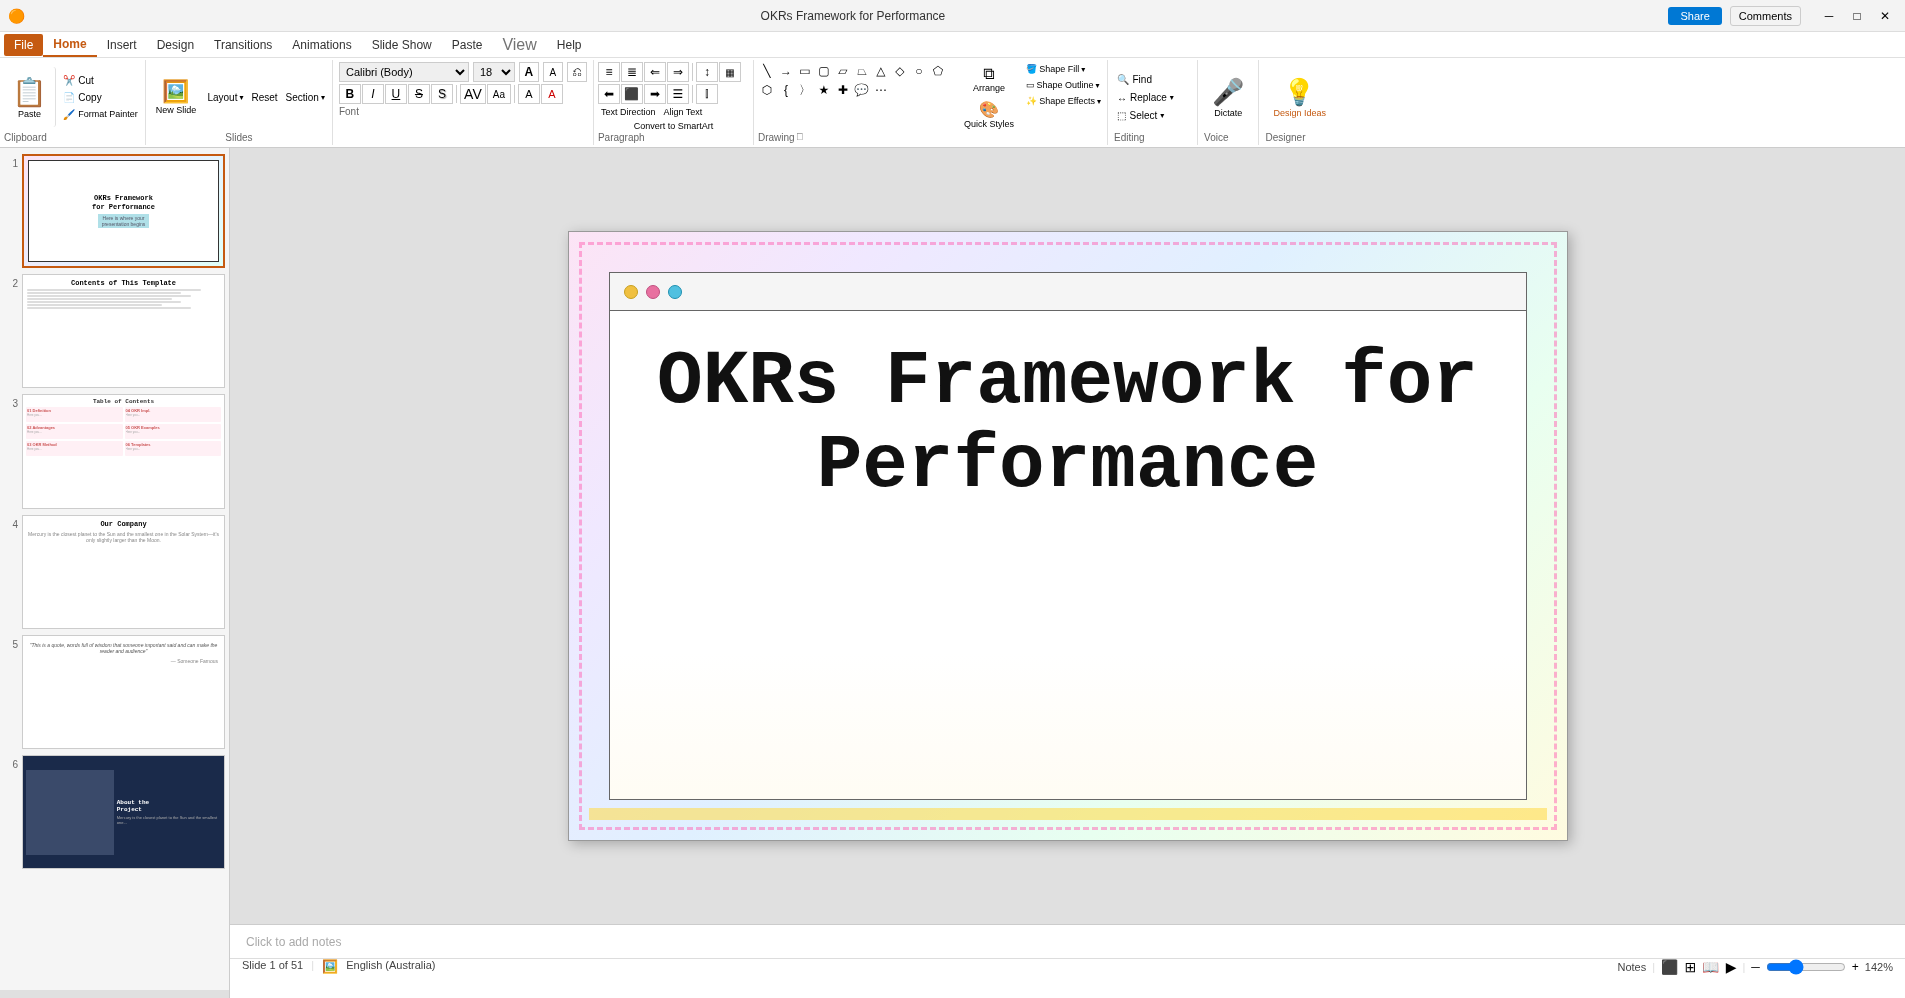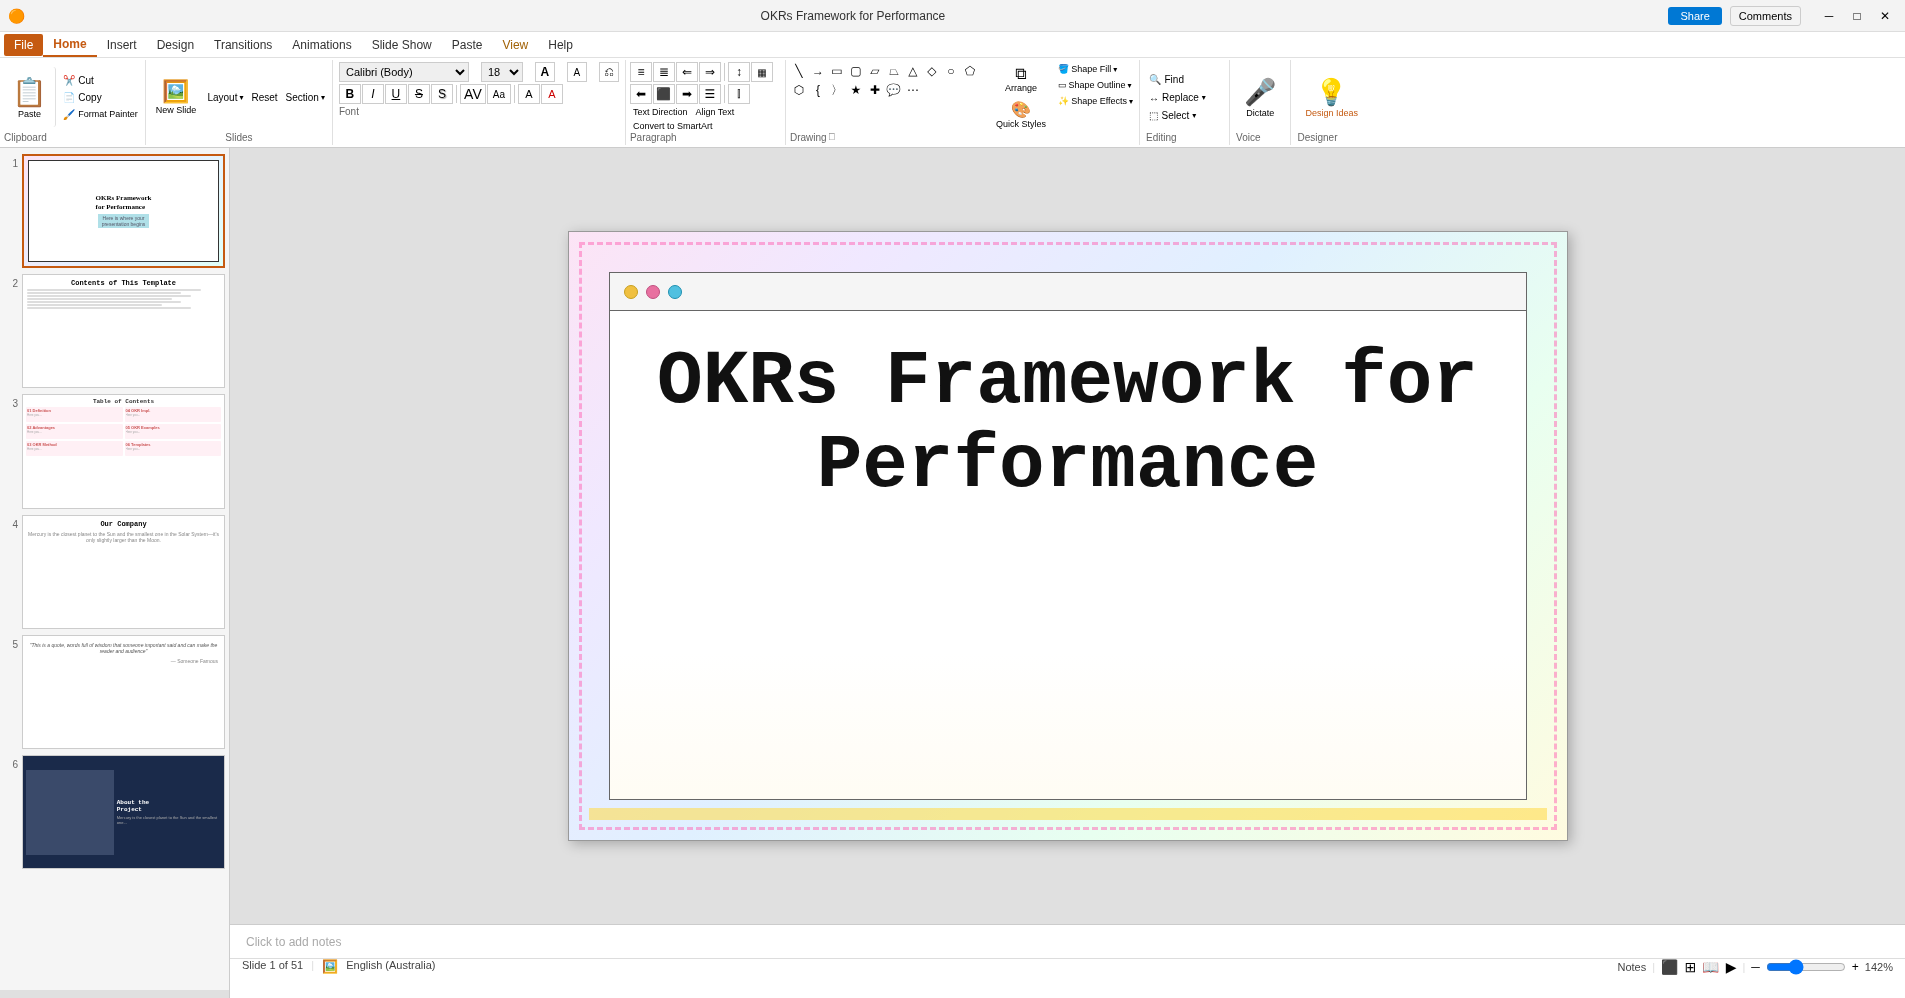--- a/index.html
+++ b/index.html
@@ -24,21 +24,21 @@
 
 <div style="background:#fff; display:flex; align-items:center; height:26px; border-bottom:1px solid #e0e0e0; padding:0 4px;">
   <div style="font-size:12px; padding:4px 10px; cursor:pointer; color:#fff; background:#c55a11; border-radius:2px;">File</div>
   <div style="font-size:12px; padding:4px 10px; cursor:pointer; color:#c55a11; font-weight:600; border-bottom:2px solid #c55a11;">Home</div>
   <div style="font-size:12px; padding:4px 10px; cursor:pointer; color:#333;">Insert</div>
   <div style="font-size:12px; padding:4px 10px; cursor:pointer; color:#333;">Design</div>
   <div style="font-size:12px; padding:4px 10px; cursor:pointer; color:#333;">Transitions</div>
   <div style="font-size:12px; padding:4px 10px; cursor:pointer; color:#333;">Animations</div>
   <div style="font-size:12px; padding:4px 10px; cursor:pointer; color:#333;">Slide Show</div>
   <div style="font-size:12px; padding:4px 10px; cursor:pointer; color:#333;">Paste</div>
-  <div style="font-size:12px; padding:4px 10px; cursor:pointer; color:#a16207;">View</div>
+  <div style="font-size:16px; padding:4px 10px; cursor:pointer; color:#737373;">View</div>
   <div style="font-size:12px; padding:4px 10px; cursor:pointer; color:#333;">Help</div>
 </div>
 
 <div style="background:#fff; border-bottom:1px solid #ccc; display:flex; align-items:stretch; min-height:88px; padding:2px 0;">
 
   <div style="display:flex; align-items:stretch; border-right:1px solid #e0e0e0; padding:2px 4px; flex-direction:column;">
     <div style="display:flex; gap:2px; flex:1; align-items:center;">
       <div style="display:flex; flex-direction:column; align-items:center; justify-content:center; cursor:pointer; padding:4px 8px; border-radius:3px; min-height:60px; border-right:1px solid #e0e0e0; margin-right:2px;">
         <span style="font-size:28px;">📋</span>
         <span style="font-size:9px;">Paste</span>
@@ -78,21 +78,21 @@
         <div style="display:flex; align-items:center; gap:2px; cursor:pointer; padding:2px 3px; font-size:10px; border-radius:2px;">
           <span>Section</span>
           <span style="font-size:8px;">▾</span>
         </div>
       </div>
     </div>
     <div style="font-size:10px; color:#666; text-align:center;">Slides</div>
   </div>
 
   <div style="display:flex; flex-direction:column; border-right:1px solid #e0e0e0; padding:2px 6px; min-width:200px;">
-    <div style="display:flex; align-items:center; gap:12px; margin-bottom:2px;">
+    <div style="display:flex; align-items:center; gap:4px; margin-bottom:2px;">
       <select style="font-size:11px; border:1px solid #ccc; padding:1px 2px; width:130px; height:20px;">
         <option>Calibri (Body)</option>
       </select>
       <select style="font-size:11px; border:1px solid #ccc; padding:1px 2px; width:42px; height:20px;">
         <option>18</option>
       </select>
       <button style="width:20px; height:20px; border:1px solid #ccc; background:none; cursor:pointer; font-size:12px; font-weight:bold;">A</button>
       <button style="width:20px; height:20px; border:1px solid #ccc; background:none; cursor:pointer; font-size:10px;">A</button>
       <button style="width:20px; height:20px; border:1px solid #ccc; background:none; cursor:pointer; font-size:12px;">⎌</button>
     </div>
@@ -127,21 +127,21 @@
       <button style="width:22px; height:20px; border:1px solid #ccc; background:none; cursor:pointer; font-size:12px;">⬛</button>
       <button style="width:22px; height:20px; border:1px solid #ccc; background:none; cursor:pointer; font-size:12px;">➡</button>
       <button style="width:22px; height:20px; border:1px solid #ccc; background:none; cursor:pointer; font-size:12px;">☰</button>
       <span style="width:1px; background:#ccc; height:18px; margin:0 2px;"></span>
       <button style="width:22px; height:20px; border:1px solid #ccc; background:none; cursor:pointer; font-size:10px;">⫿</button>
     </div>
     <div style="display:flex; align-items:center; gap:2px; margin-bottom:2px;">
       <div style="font-size:9px; cursor:pointer; white-space:nowrap; padding:1px 3px; border-radius:2px;">Text Direction</div>
       <div style="font-size:9px; cursor:pointer; white-space:nowrap; padding:1px 3px; border-radius:2px;">Align Text</div>
     </div>
-    <div style="display:flex; align-items:center;">
+    <div style="display:flex; align-items:center;justify-content:center;">
       <div style="font-size:9px; cursor:pointer; white-space:nowrap; padding:1px 3px; border-radius:2px;">Convert to SmartArt</div>
     </div>
     <div style="font-size:10px; color:#666; margin-top:auto;">Paragraph</div>
   </div>
 
   <div style="display:flex; flex-direction:column; border-right:1px solid #e0e0e0; padding:2px 4px; min-width:280px;">
     <div style="display:flex; gap:2px; flex:1;">
 
       <div style="display:flex; flex-wrap:wrap; width:200px; gap:1px; align-content:flex-start;">
         <span style="width:18px; height:18px; display:flex; align-items:center; justify-content:center; font-size:12px; cursor:pointer;">╲</span>
@@ -242,21 +242,21 @@
 <div style="display:flex; flex:1; overflow:hidden;">
 
   <div style="width:230px; background:#f5f5f5; border-right:1px solid #ccc; display:flex; flex-direction:column; overflow:hidden;">
     <div style="flex:1; overflow-y:auto; padding:6px 4px;">
 
       <div style="display:flex; align-items:flex-start; gap:4px; margin-bottom:6px;">
         <span style="font-size:10px; color:#666; width:14px; text-align:right; margin-top:4px;">1</span>
         <div style="flex:1; border:2px solid #c55a11; aspect-ratio:16/9; overflow:hidden; position:relative;">
           <div style="width:100%; height:100%; background:linear-gradient(135deg,#fce4f5 0%,#e8f0ff 50%,#e0fff8 100%); position:relative;">
             <div style="position:absolute;top:4px;left:4px;right:4px;bottom:4px;background:white;border:1px solid #333;display:flex;flex-direction:column;align-items:center;justify-content:center;">
-              <div style="font-family:Liberation Serif, serif;font-weight:bold;font-size:7px;text-align:left;line-height:1.3;">OKRs Framework<br>for Performance</div>
+              <div style="font-family:Liberation Mono, monospace;font-weight:bold;font-size:7px;text-align:center;line-height:1.3;">OKRs Framework<br>for Performance</div>
               <div style="background:#b0e0e8;padding:1px 4px;margin-top:2px;font-size:5px;color:#556;text-align:center;">Here is where your<br>presentation begins</div>
             </div>
           </div>
         </div>
       </div>
 
       <div style="display:flex; align-items:flex-start; gap:4px; margin-bottom:6px;">
         <span style="font-size:10px; color:#666; width:14px; text-align:right; margin-top:4px;">2</span>
         <div style="flex:1; border:1px solid #ccc; aspect-ratio:16/9; overflow:hidden; background:white; padding:4px;">
           <div style="font-family:'Courier New',monospace;font-weight:bold;font-size:7px;text-align:center;margin-bottom:2px;">Contents of This Template</div>

